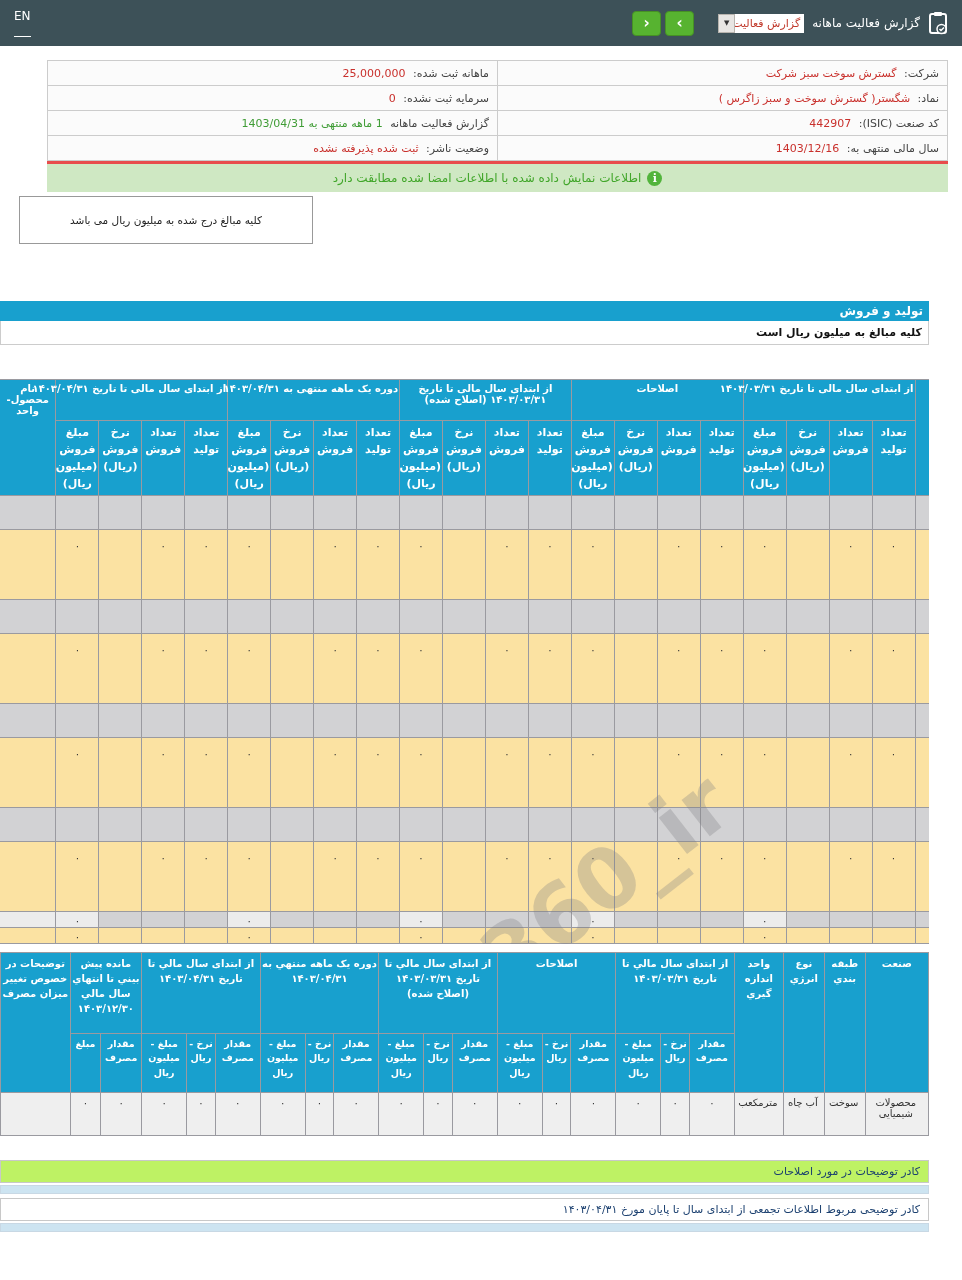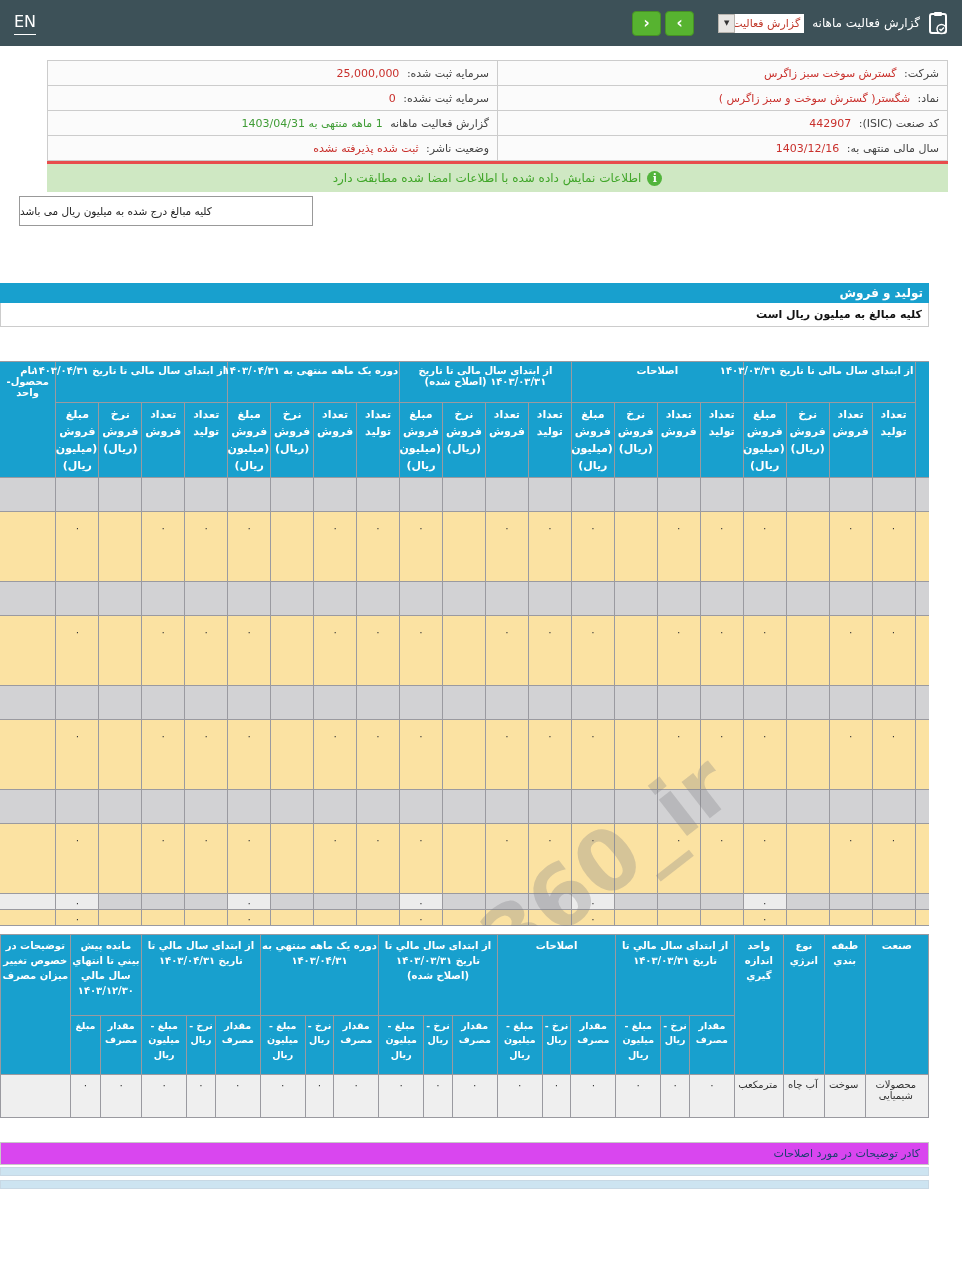--- a/index.html
+++ b/index.html
@@ -16,37 +16,37 @@
   .dropdown{background:#fff;height:19px;width:86px;display:flex;align-items:center;
     justify-content:space-between;font-size:11px;color:#c0392b;cursor:pointer;
     overflow:hidden;white-space:nowrap;}
   .dropdown .dd-text{padding:0 4px;overflow:hidden;}
   .dd-arrow{width:15px;height:17px;background:#e8e6e3;border:1px solid #b8b4ae;
     color:#333;font-size:7px;display:flex;align-items:center;justify-content:center;flex:0 0 auto;}
   .navbtn{width:27px;height:23px;background:#57b330;border:1px solid #469124;border-radius:4px;
     color:#fff;font-size:15px;font-weight:bold;display:flex;align-items:center;justify-content:center;
     cursor:pointer;margin:0 2px;line-height:1;}
   .navbtns{display:flex;margin:0 22px 0 0;}
-  .en-link{color:#fff;font-size:16px;text-decoration:none;border-bottom:1px solid #fff;
-    padding-bottom:3px;margin-right:8px;}
+  .en-link{color:#fff;font-size:12px;text-decoration:none;border-bottom:1px solid #fff;
+    padding-bottom:13px;margin-right:8px;}
   
   .info{border-collapse:collapse;width:901px;margin:14px 14px 0 47px;table-layout:fixed;}
   .info td{border:1px solid #ccc;background:#fbfbfb;font-size:11px;color:#444;
     padding:3px 8px;height:18px;}
   .info .val{color:#c9302c;padding:0 4px;}
   .info .val.green{color:#3f9c35;}
   .redbar{height:3px;background:#e84c4c;width:901px;margin:0 14px 0 47px;}
   
   .banner{width:901px;margin:0 14px 0 47px;background:#cfe8c3;height:28px;display:flex;
     align-items:center;justify-content:center;color:#41a62a;font-size:12px;gap:6px;}
   .info-icon{width:15px;height:15px;border-radius:50%;background:#52b43c;color:#fff;
     font-size:11px;font-weight:bold;display:inline-flex;align-items:center;justify-content:center;
     font-family:"DejaVu Serif",serif;}
   .units{width:292px;margin:4px 0 0 0;margin-right:0;border:1px solid #999;background:#fff;
-    font-size:10.5px;color:#222;text-align:left;padding:8px 0;
+    font-size:10.5px;color:#222;text-align:center;padding:17px 0;
     margin-right:auto;margin-left:621px;}
   
   .units-wrap{width:929px;margin:0 14px 0 0;display:flex;justify-content:flex-end;}
   .units-wrap .units{margin:4px 0 0 0;}
   
   .main{margin:57px 33px 0 8px;width:929px;}
   .sec-title{background:#18a0ce;color:#fff;font-size:12px;font-weight:bold;
     padding:3px 6px;height:14px;line-height:14px;}
   .sub-note{border:1px solid #ccc;border-top:none;background:#fff;font-weight:bold;
     font-size:11px;color:#111;padding:5px 6px;}
@@ -70,21 +70,21 @@
   #energy-table .e-grp{font-size:10px;line-height:1.5;height:74px;}
   #energy-table .e-sub{font-size:9.5px;line-height:1.5;height:52px;}
   #energy-table tbody td{background:#efefef;font-size:10px;color:#333;
     vertical-align:top;padding:4px 2px;height:34px;text-align:center;}
   #energy-table tbody td.txt{text-align:center;padding-right:4px;}
   .energy-sec{margin-top:8px;}
   
   .notes{margin:24px 33px 0 0;width:929px;box-sizing:border-box;}
   .note-row{border:1px solid #c8c8c8;font-size:11px;color:#1a3f6f;padding:4px 8px;
     margin-bottom:2px;background:#fff;}
-  .note-row.gray{background:#d946ef;}
+  .note-row.gray{background:#bef264;}
   .note-row.blue{background:#cde4f1;}
   .note-strip{height:7px;background:#cde4f1;border:1px solid #c8d8e4;margin-bottom:4px;}
   
   .wm{position:absolute;top:560px;left:150px;transform:rotate(-38deg);
     font-size:84px;font-weight:bold;color:rgba(125,125,130,0.30);
     pointer-events:none;z-index:5;direction:ltr;white-space:nowrap;}
 </style>
 </head>
 <body>
 
@@ -109,24 +109,24 @@
     </div>
   </div>
   <a class="en-link" href="#">EN</a>
 </div>
 
 <table class="info">
   <tbody>
   <tr>
     <td>
       <span>شرکت:</span>
-      <span class="val">گسترش سوخت سبز زاگرس</span>
-    </td>
-    <td>
-      <span>سرمایه ثبت شده:</span>
+      <span class="val">گسترش سوخت سبز شرکت</span>
+    </td>
+    <td>
+      <span>ماهانه ثبت شده:</span>
       <span class="val">25,000,000</span>
     </td>
   </tr>
   <tr>
     <td>
       <span>نماد:</span>
       <span class="val">شگستر( گسترش سوخت و سبز زاگرس )</span>
     </td>
     <td>
       <span>سرمایه ثبت نشده:</span>
@@ -561,14 +561,15 @@
             <td></td>
           </tr>
         </tbody>
       </table>
   </div>
 </div>
 
 <div class="notes" id="notes">
     <div class="note-row gray">کادر توضیحات در مورد اصلاحات</div>
     <div class="note-strip"></div>
+    <div class="note-row ">کادر توضیحی مربوط اطلاعات تجمعی از ابتدای سال تا پایان مورخ ۱۴۰۳/۰۴/۳۱</div>
     <div class="note-strip"></div>
   </div>
 
 </body></html>

